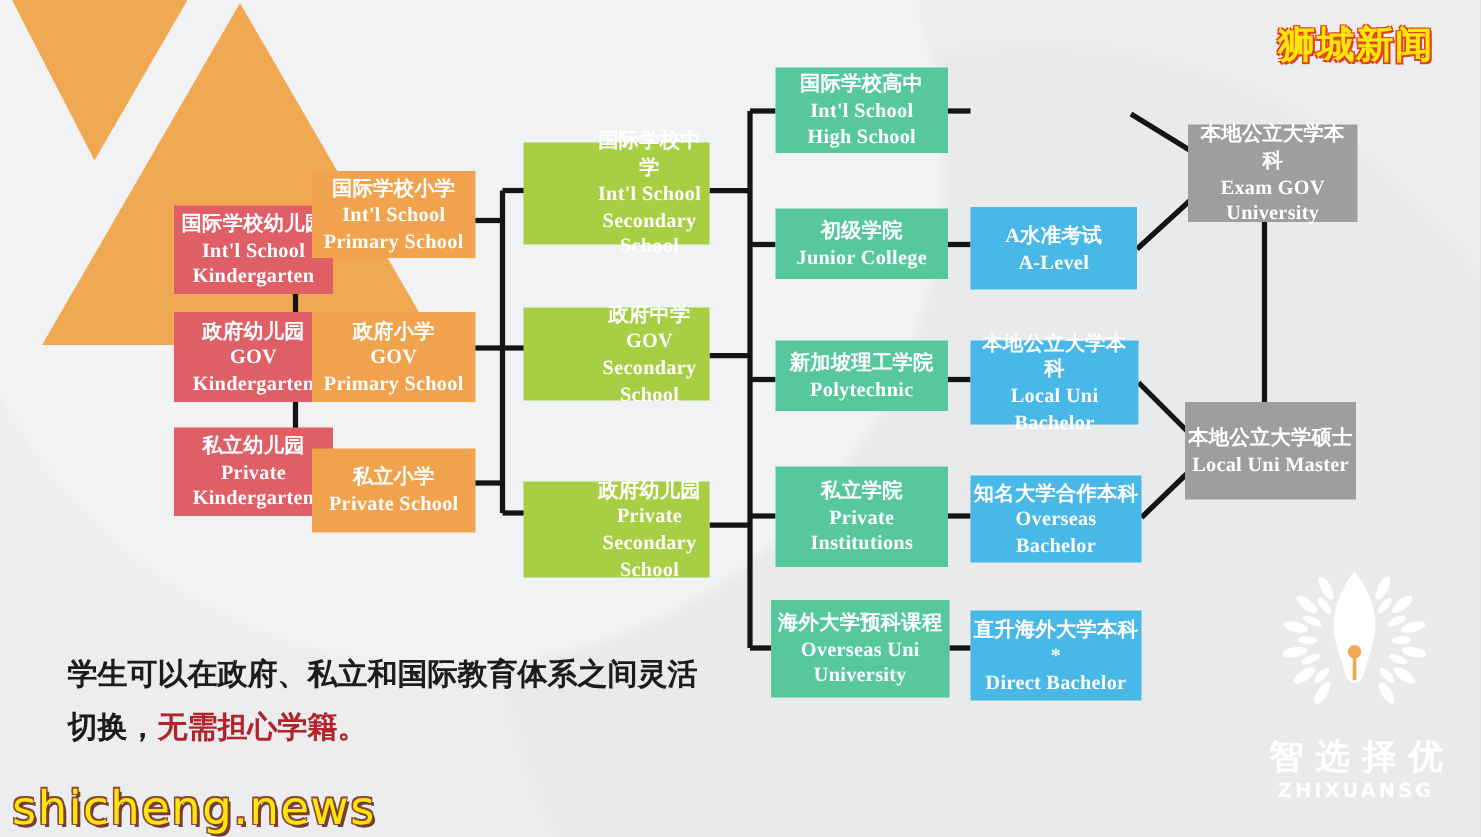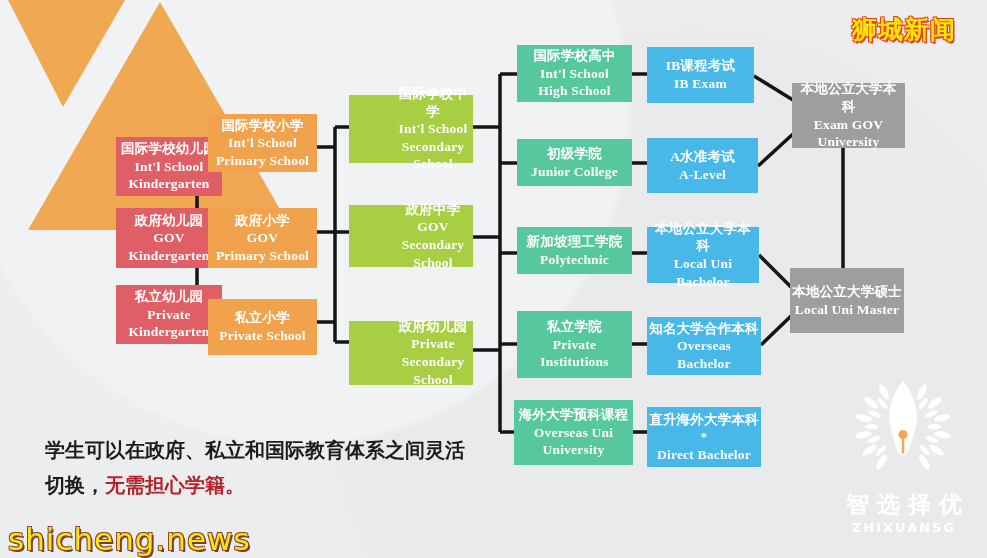--- a/index.html
+++ b/index.html
@@ -155,24 +155,20 @@
     <span class="l">私立学院</span>
     <span class="l">Private</span>
     <span class="l">Institutions</span>
   </div>
   <div class="node c-teal" style="left:514px;top:400px;width:119px;height:65px">
     <span class="l">海外大学预科课程</span>
     <span class="l">Overseas Uni</span>
     <span class="l">University</span>
   </div>
 
-  <div class="node c-blue" style="left:647px;top:47px;width:107px;height:56px">
-    <span class="l">IB课程考试</span>
-    <span class="l">IB Exam</span>
-  </div>
   <div class="node c-blue" style="left:647px;top:138px;width:111px;height:55px">
     <span class="l">A水准考试</span>
     <span class="l">A-Level</span>
   </div>
   <div class="node c-blue" style="left:647px;top:227px;width:112px;height:56px">
     <span class="l">本地公立大学本科</span>
     <span class="l">Local Uni</span>
     <span class="l">Bachelor</span>
   </div>
   <div class="node c-blue" style="left:647px;top:317px;width:114px;height:58px">

